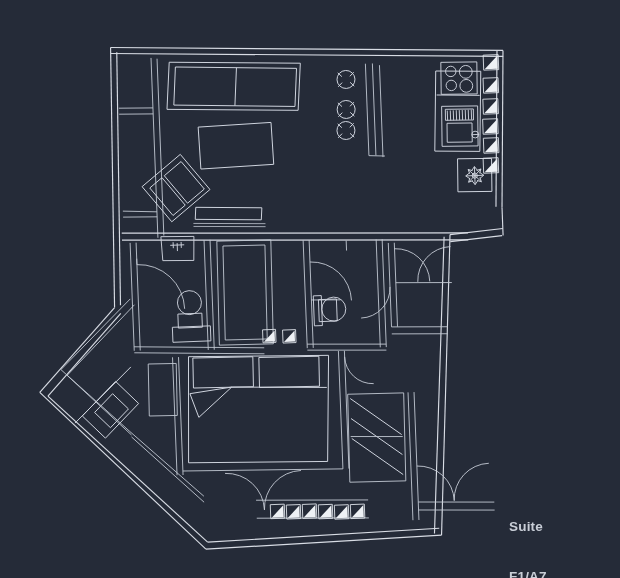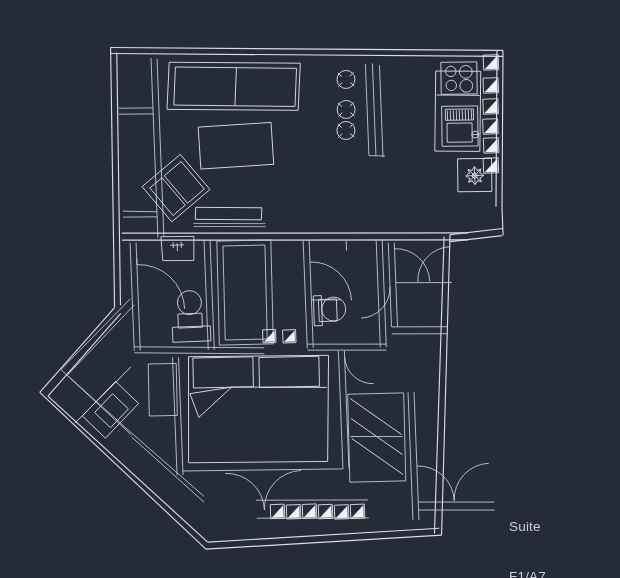--- a/index.html
+++ b/index.html
@@ -4,21 +4,21 @@
 <title>Suite F1/A7 Floor Plan</title>
 <style>
   html,body{margin:0;padding:0;}
   body{
     width:620px;height:578px;
     background:#252b38;
     font-family:"Liberation Sans", sans-serif;
     overflow:hidden;
     position:relative;
   }
-  #plan-root{position:absolute;inset:0;width:568px;height:578px;}
+  #plan-root{position:absolute;inset:0;width:568px;height:578px;font-weight:bold;}
   svg#floorplan{display:block;width:620px;height:578px;}
   .wall{fill:none;stroke:#d8dce4;stroke-width:1.15;vector-effect:non-scaling-stroke;}
   .wall-thin{fill:none;stroke:#c2c8d2;stroke-width:0.9;vector-effect:non-scaling-stroke;}
   .furn{fill:none;stroke:#cfd4de;stroke-width:1.0;vector-effect:non-scaling-stroke;}
   .furn-soft{fill:none;stroke:#b9bfca;stroke-width:0.85;vector-effect:non-scaling-stroke;}
   .door{fill:none;stroke:#c6ccd6;stroke-width:0.9;vector-effect:non-scaling-stroke;}
   .win-box{fill:none;stroke:#dfe3ea;stroke-width:0.9;vector-effect:non-scaling-stroke;}
   .win-tri{fill:#eef1f5;stroke:none;}
   .fix{fill:none;stroke:#cdd2dc;stroke-width:0.95;vector-effect:non-scaling-stroke;}
   .label-block{

